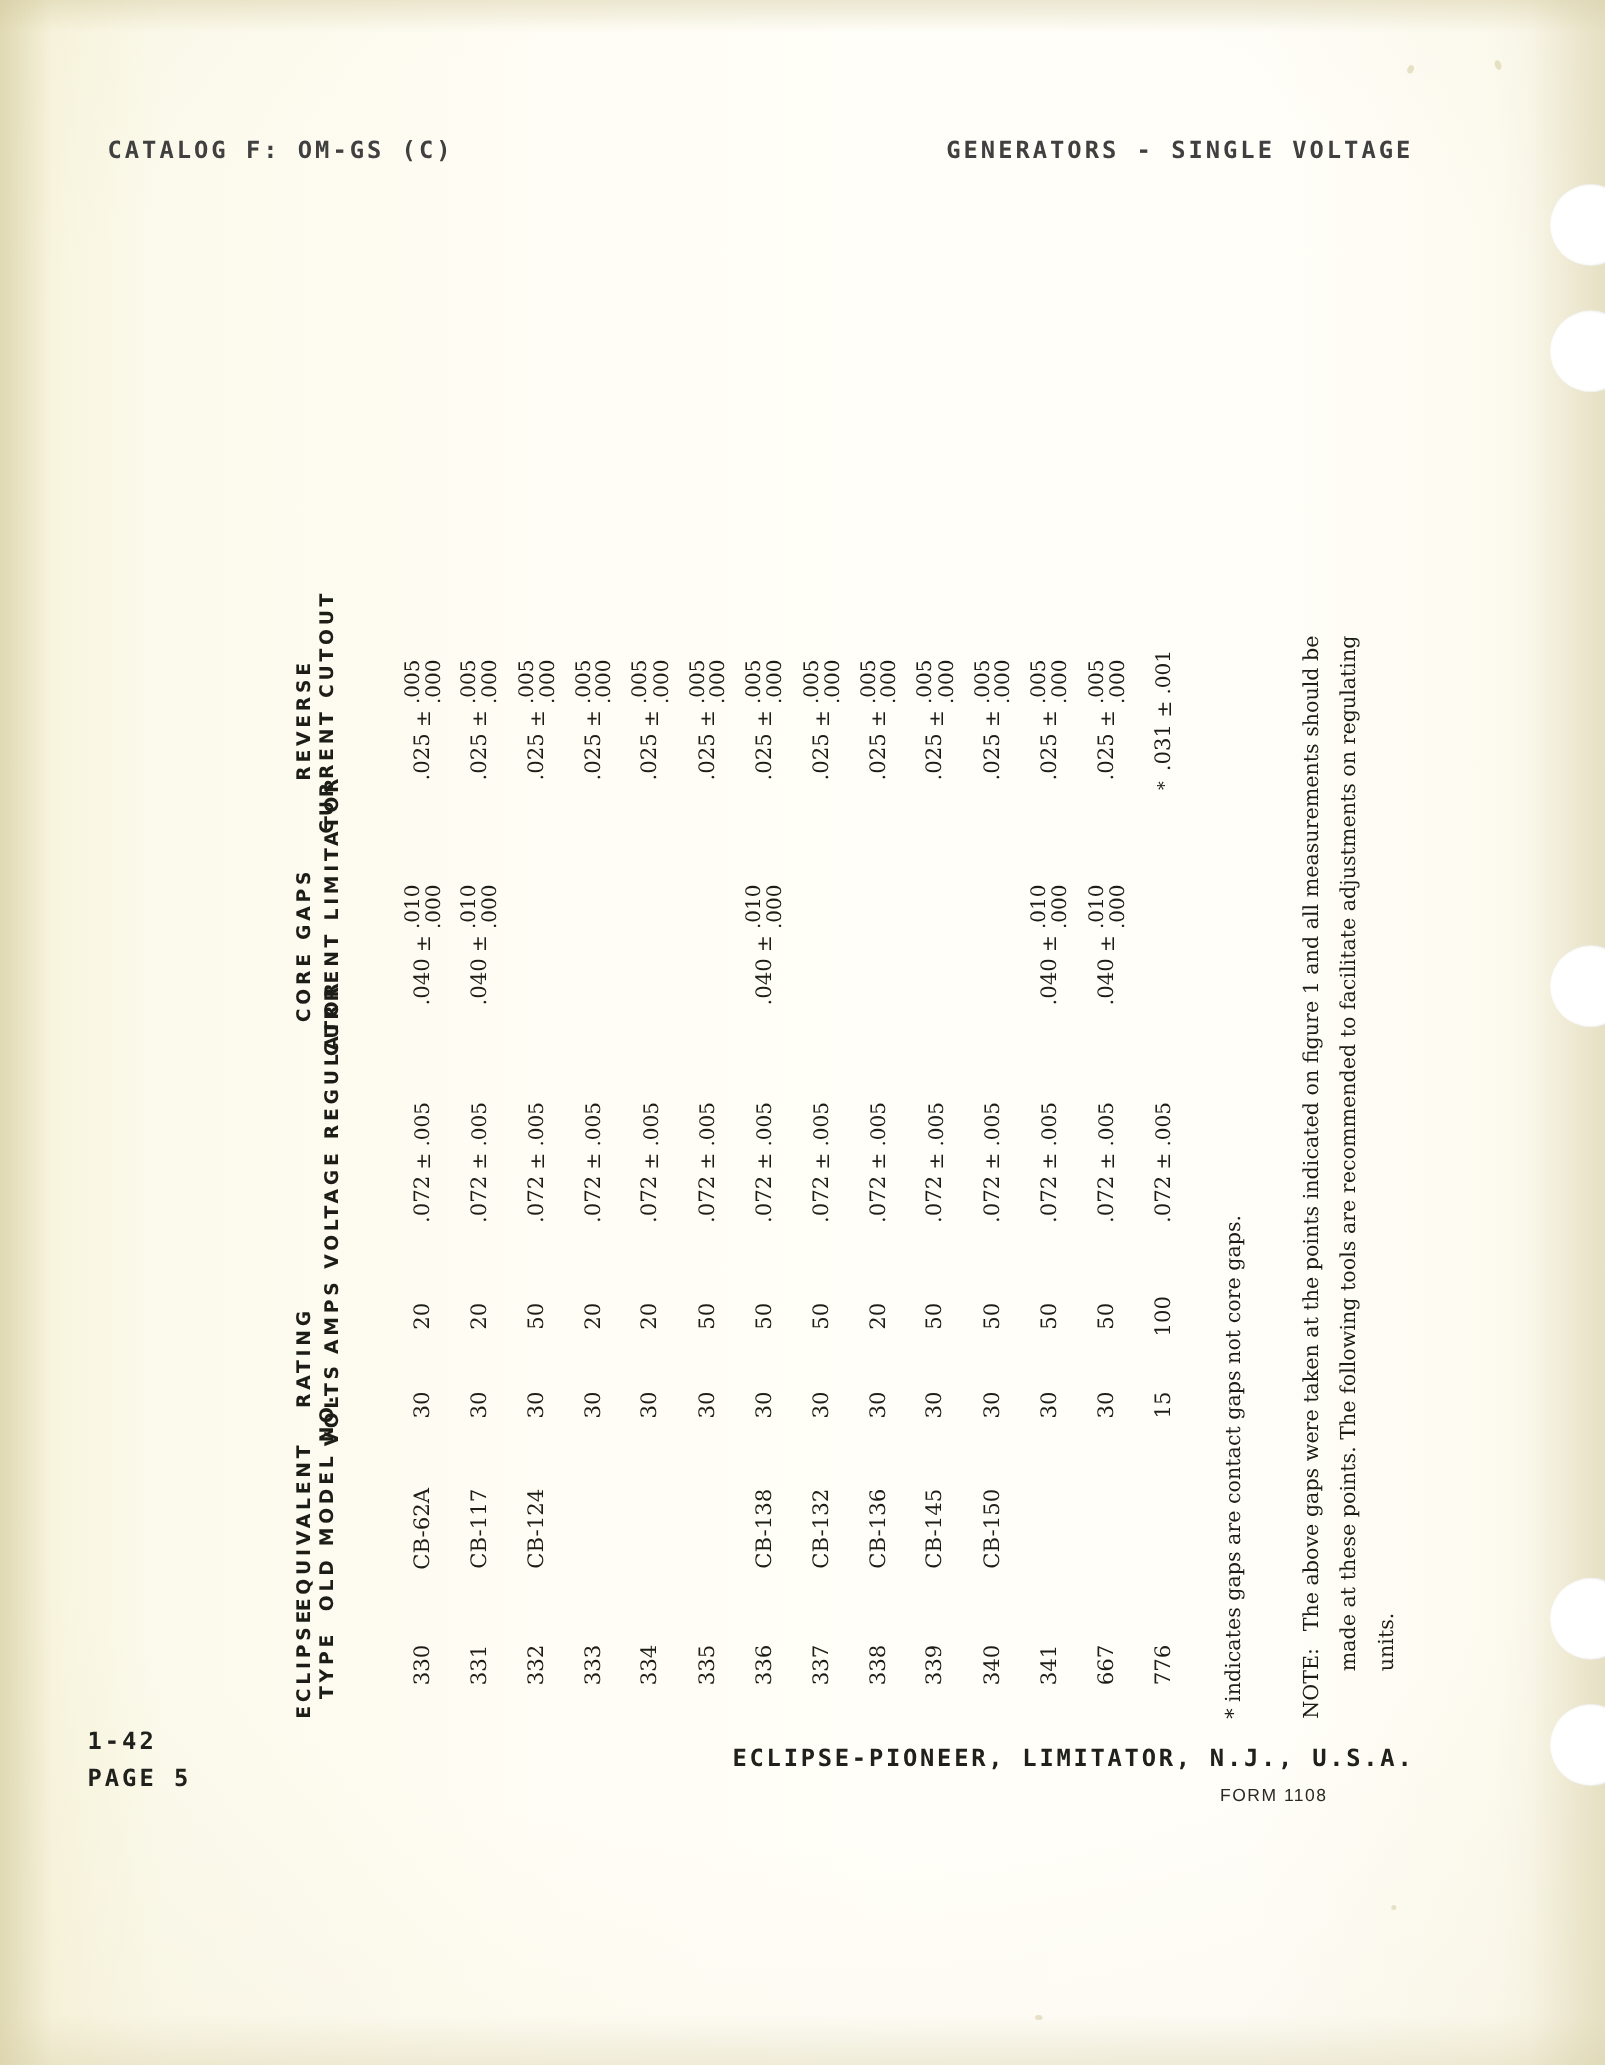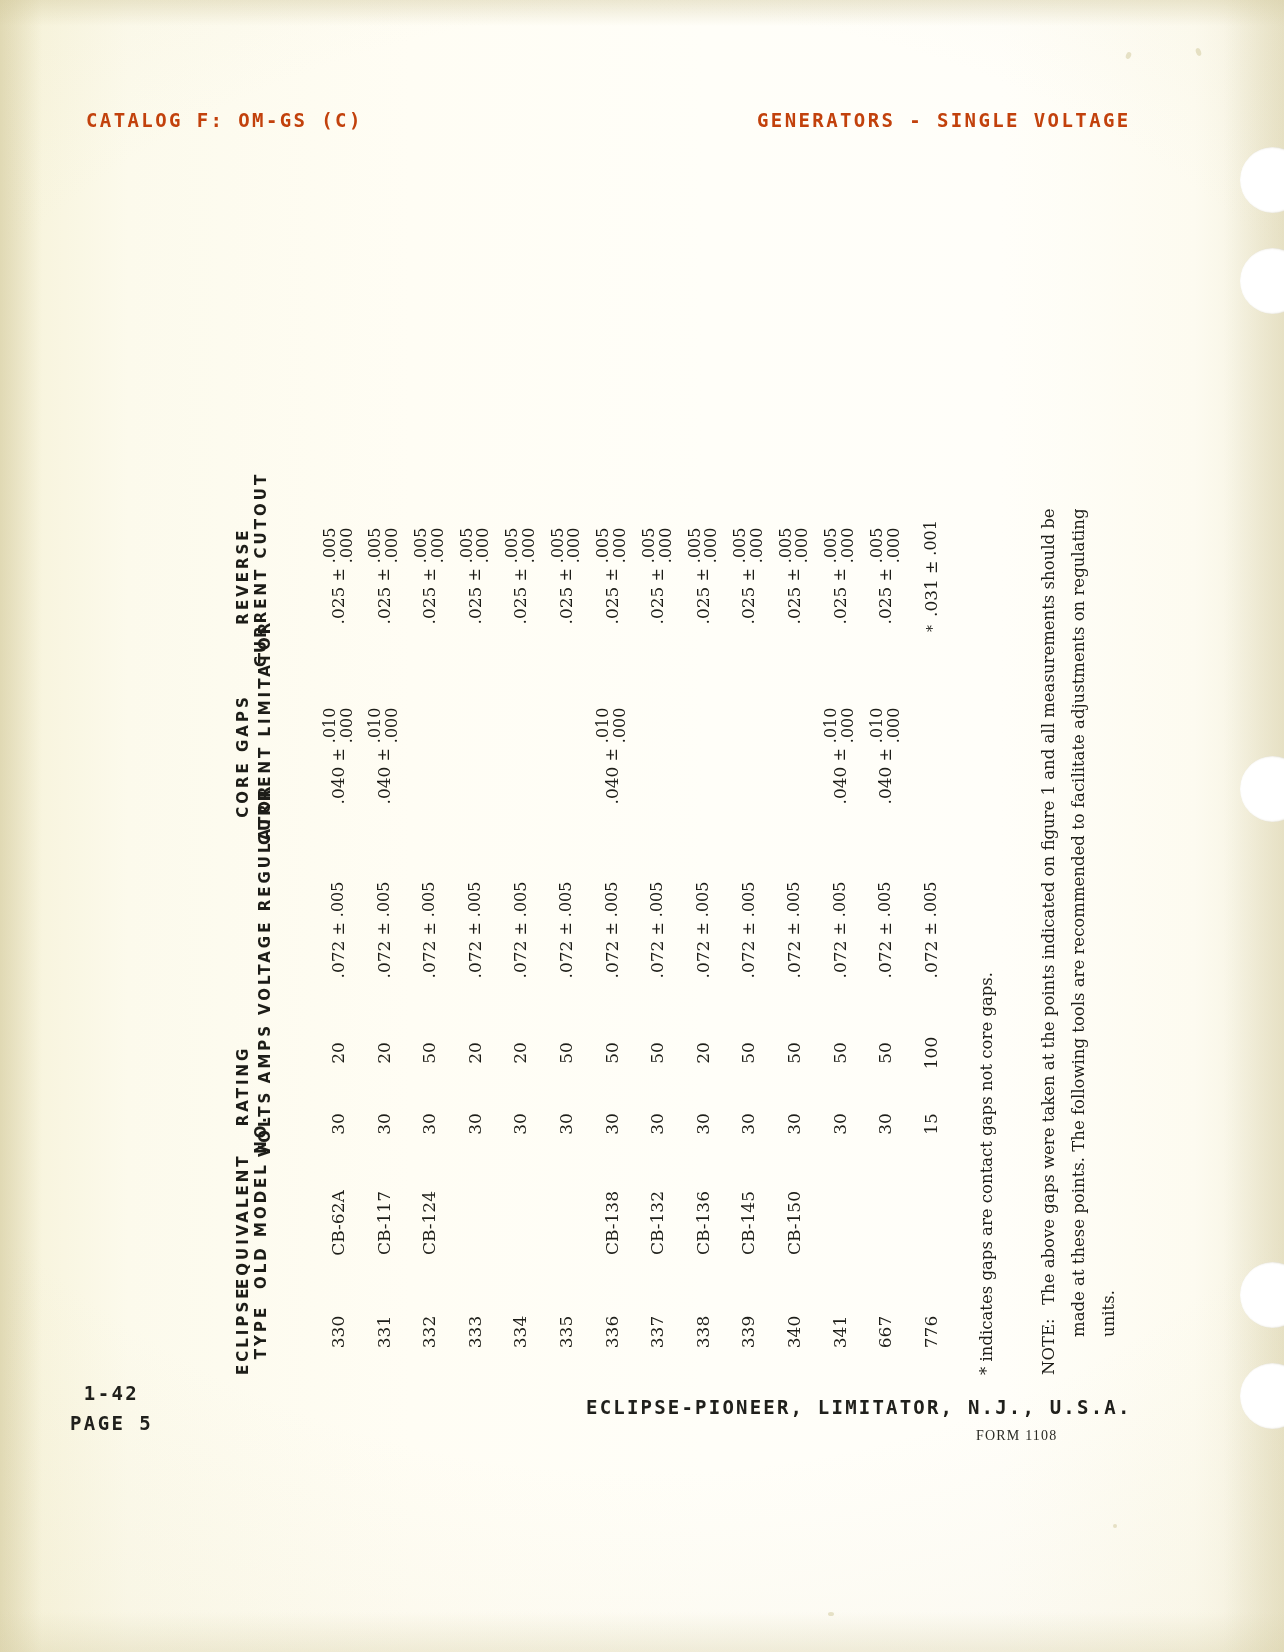--- a/index.html
+++ b/index.html
@@ -49,43 +49,42 @@
     background:#ffffff;
     box-shadow: -1px 0 2px rgba(160,150,110,.45) inset;
   }
   
   .hdr{
     position:absolute;
     font-family:"DejaVu Sans Mono","Liberation Mono",monospace;
     font-weight:bold;
     font-size:19px;
     letter-spacing:2.4px;
-    color:#c2410c;
+    color:#404040;
     white-space:nowrap;
   }
   #catalog-line{left:86px;top:109px;}
   #section-line{left:757px;top:109px;}
 
   
   #footer-left{
     position:absolute;left:70px;top:1378px;
     font-family:"DejaVu Sans Mono","Liberation Mono",monospace;
     font-weight:bold;font-size:19px;letter-spacing:2.4px;color:#20201c;
     line-height:30px;
-    text-align:center;
   }
   #footer-center{
     position:absolute;left:586px;top:1396px;
     font-family:"DejaVu Sans Mono","Liberation Mono",monospace;
     font-weight:bold;font-size:19px;letter-spacing:2.2px;color:#20201c;
     white-space:nowrap;
   }
   #footer-form{
     position:absolute;left:976px;top:1428px;
-    font-family:Liberation Serif, serif;
+    font-family:Liberation Sans, sans-serif;
     font-size:14px;letter-spacing:1.2px;color:#2a2a24;
     white-space:nowrap;
   }
 
   
   
   #table-stage{
     position:absolute;
     left:50%;
     top:50%;

